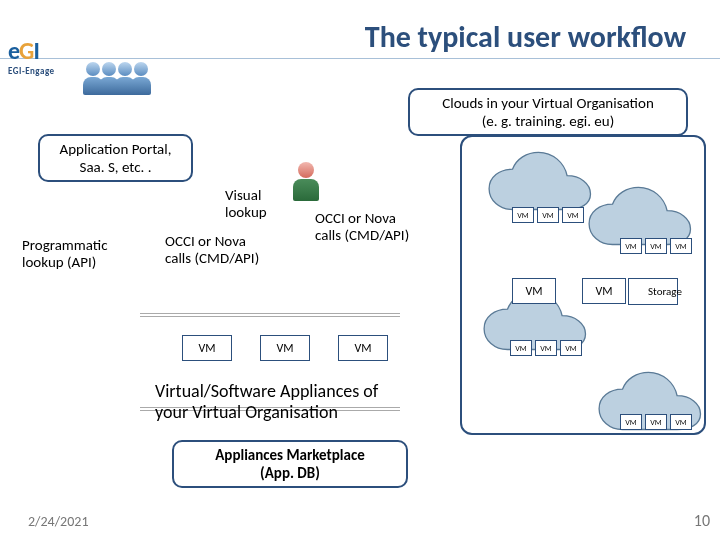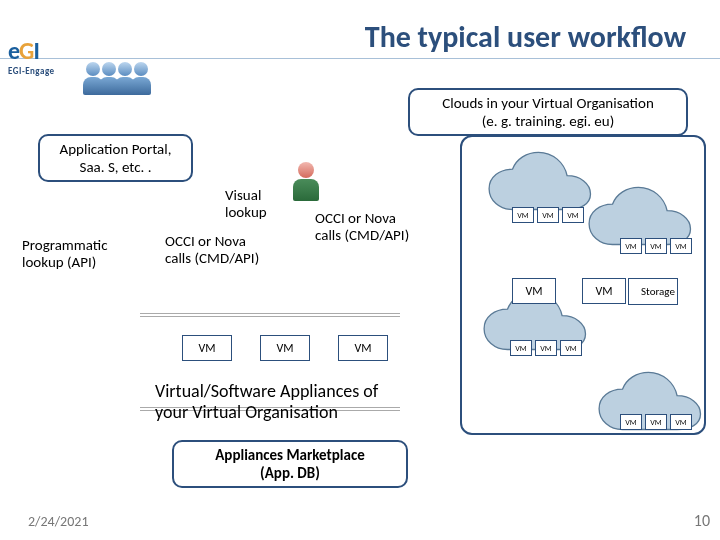--- a/index.html
+++ b/index.html
@@ -69,21 +69,21 @@
     padding: 5px 0;
     margin-left: 12px;
   }
   .vm.small { font-size: 8px; padding: 2px 0; }
   .storage {
     position: absolute;
     background: #fff;
     border: 1px solid #2c4f7c;
     font-size: 11px;
     text-align: center;
-    padding: 6px 12px;
+    padding: 6px 19px;
   }
   .cloud {
     position: absolute;
   }
   .cloud svg { width: 100%; height: 100%; }
   .big-outer {
     position: absolute;
     border: 2px solid #2c4f7c;
     border-radius: 12px;
     background: transparent;

